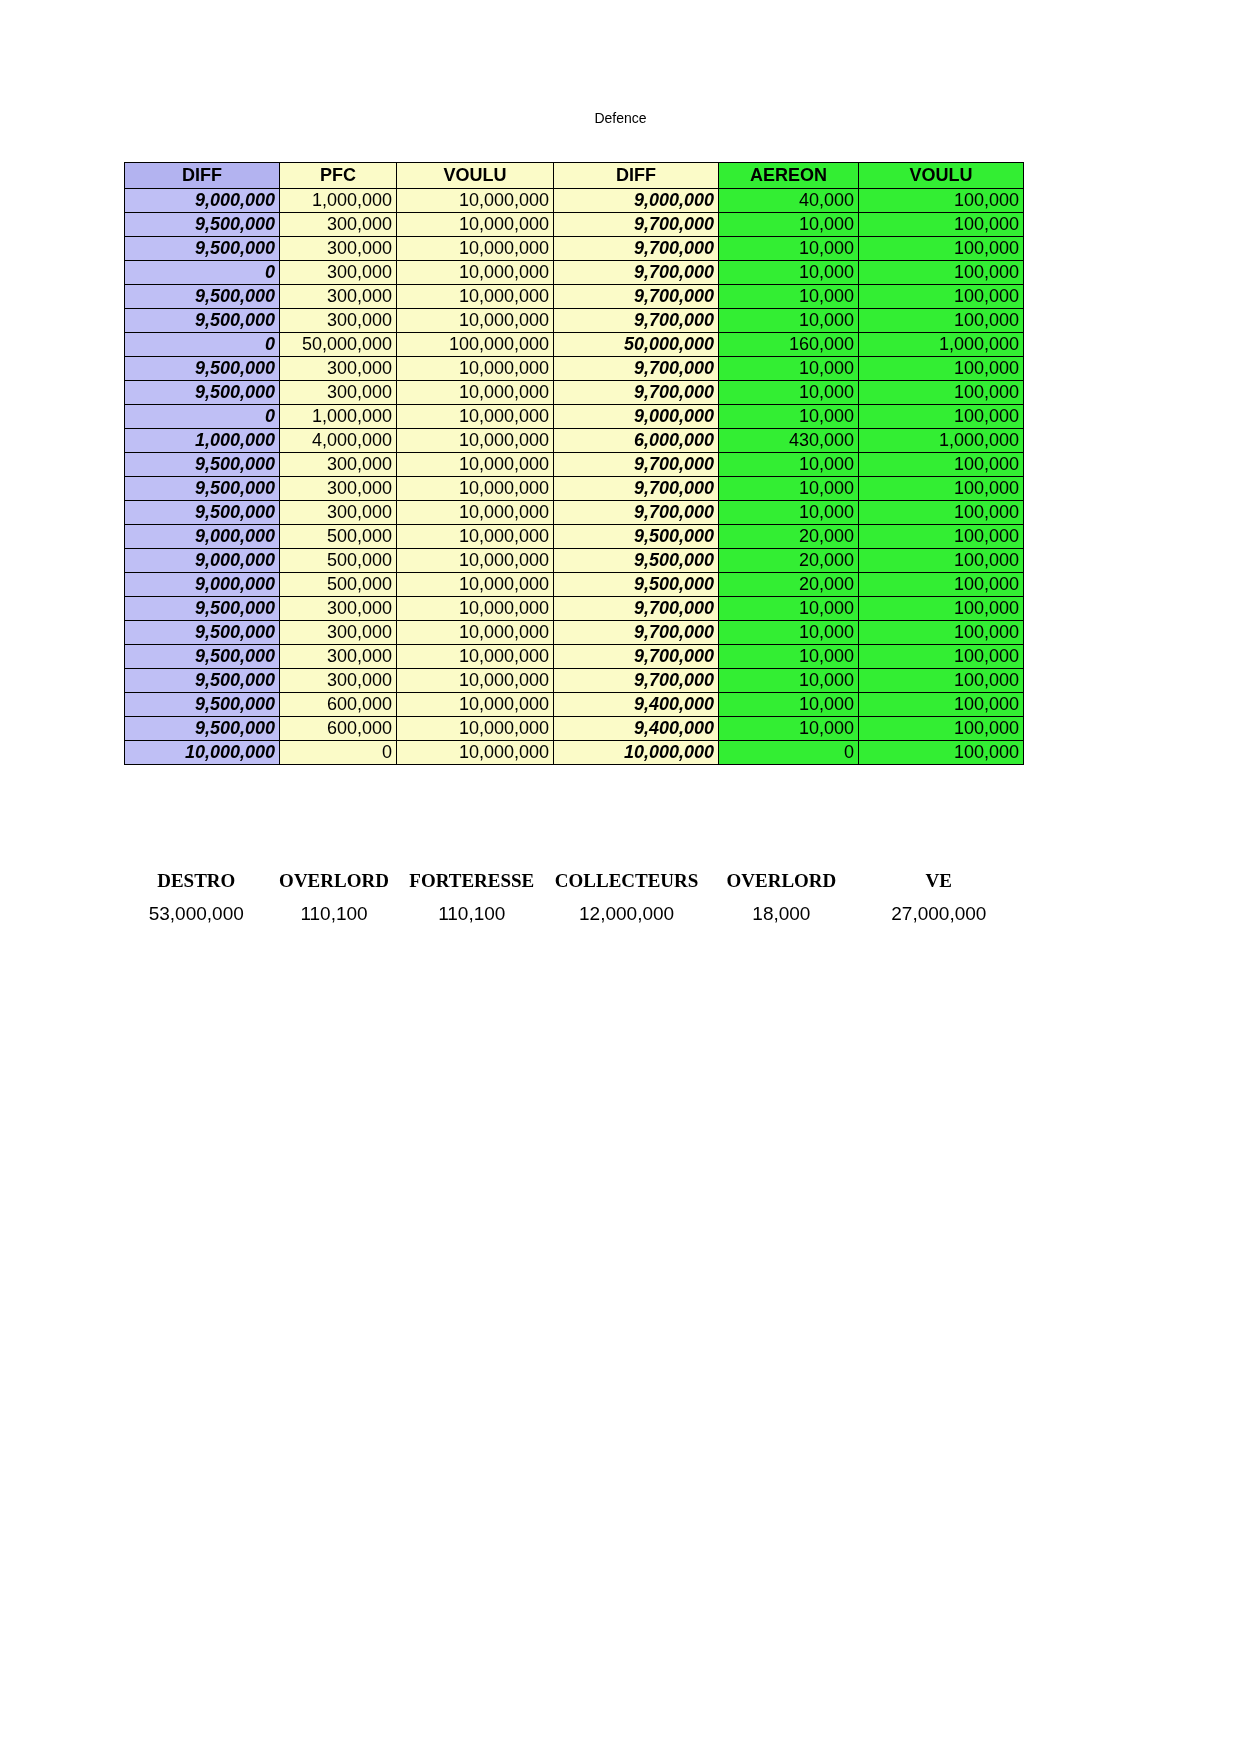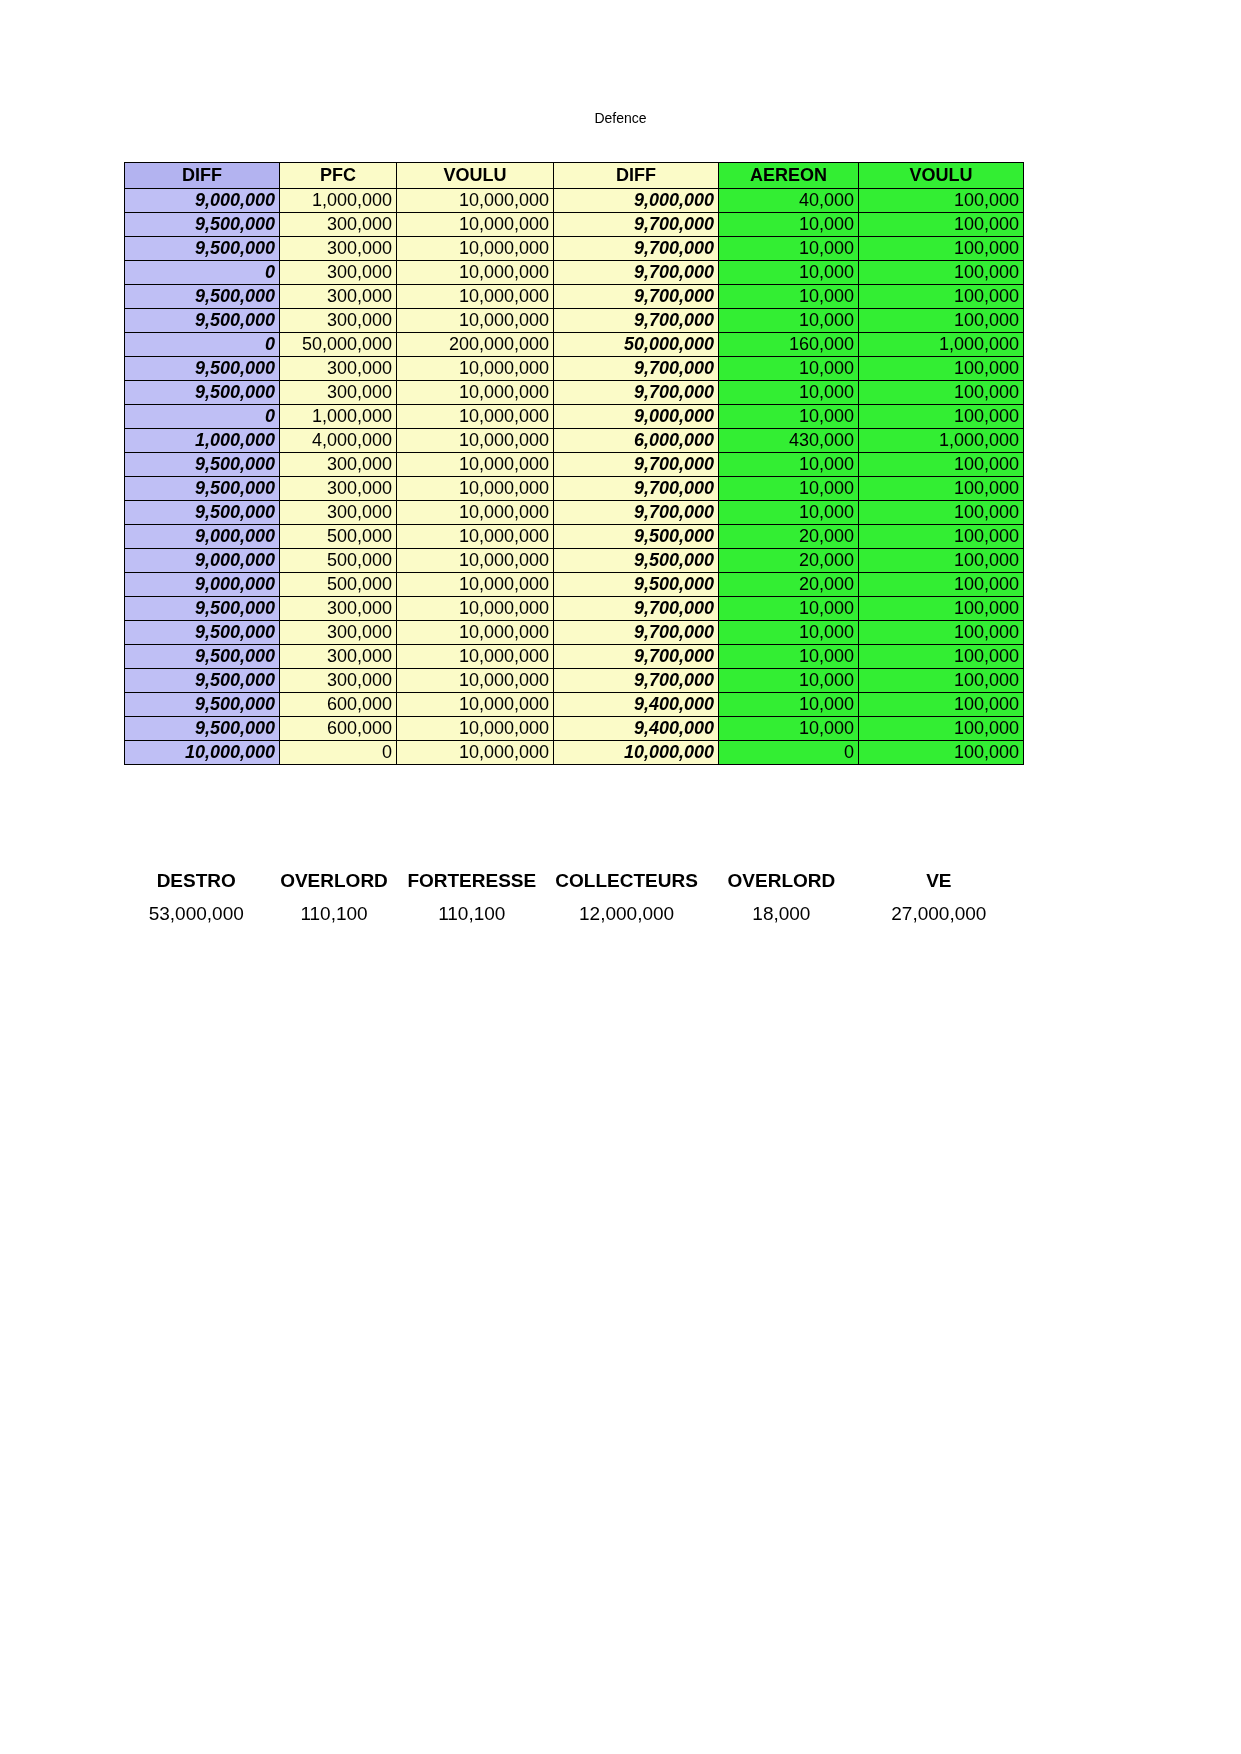--- a/index.html
+++ b/index.html
@@ -117,20 +117,21 @@
     width: 900px;
     font-size: 19px;
   }
   table.sum th {
     font-weight: bold;
     text-align: center;
     padding: 0 0 6px 0;
     height: 26px;
     line-height: 26px;
     white-space: nowrap;
+    font-family: Liberation Serif, serif;
   }
   table.sum td {
     text-align: center;
     height: 26px;
     line-height: 26px;
     font-weight: normal;
     white-space: nowrap;
   }
   col.s0 { width: 140px; }
   col.s1 { width: 127px; }
@@ -222,21 +223,21 @@
             <td class="blue">9,500,000</td>
             <td class="yellow">300,000</td>
             <td class="yellow">10,000,000</td>
             <td class="yellow-b">9,700,000</td>
             <td class="green">10,000</td>
             <td class="green">100,000</td>
           </tr>
           <tr>
             <td class="blue">0</td>
             <td class="yellow">50,000,000</td>
-            <td class="yellow">200,000,000</td>
+            <td class="yellow">100,000,000</td>
             <td class="yellow-b">50,000,000</td>
             <td class="green">160,000</td>
             <td class="green">1,000,000</td>
           </tr>
           <tr>
             <td class="blue">9,500,000</td>
             <td class="yellow">300,000</td>
             <td class="yellow">10,000,000</td>
             <td class="yellow-b">9,700,000</td>
             <td class="green">10,000</td>

